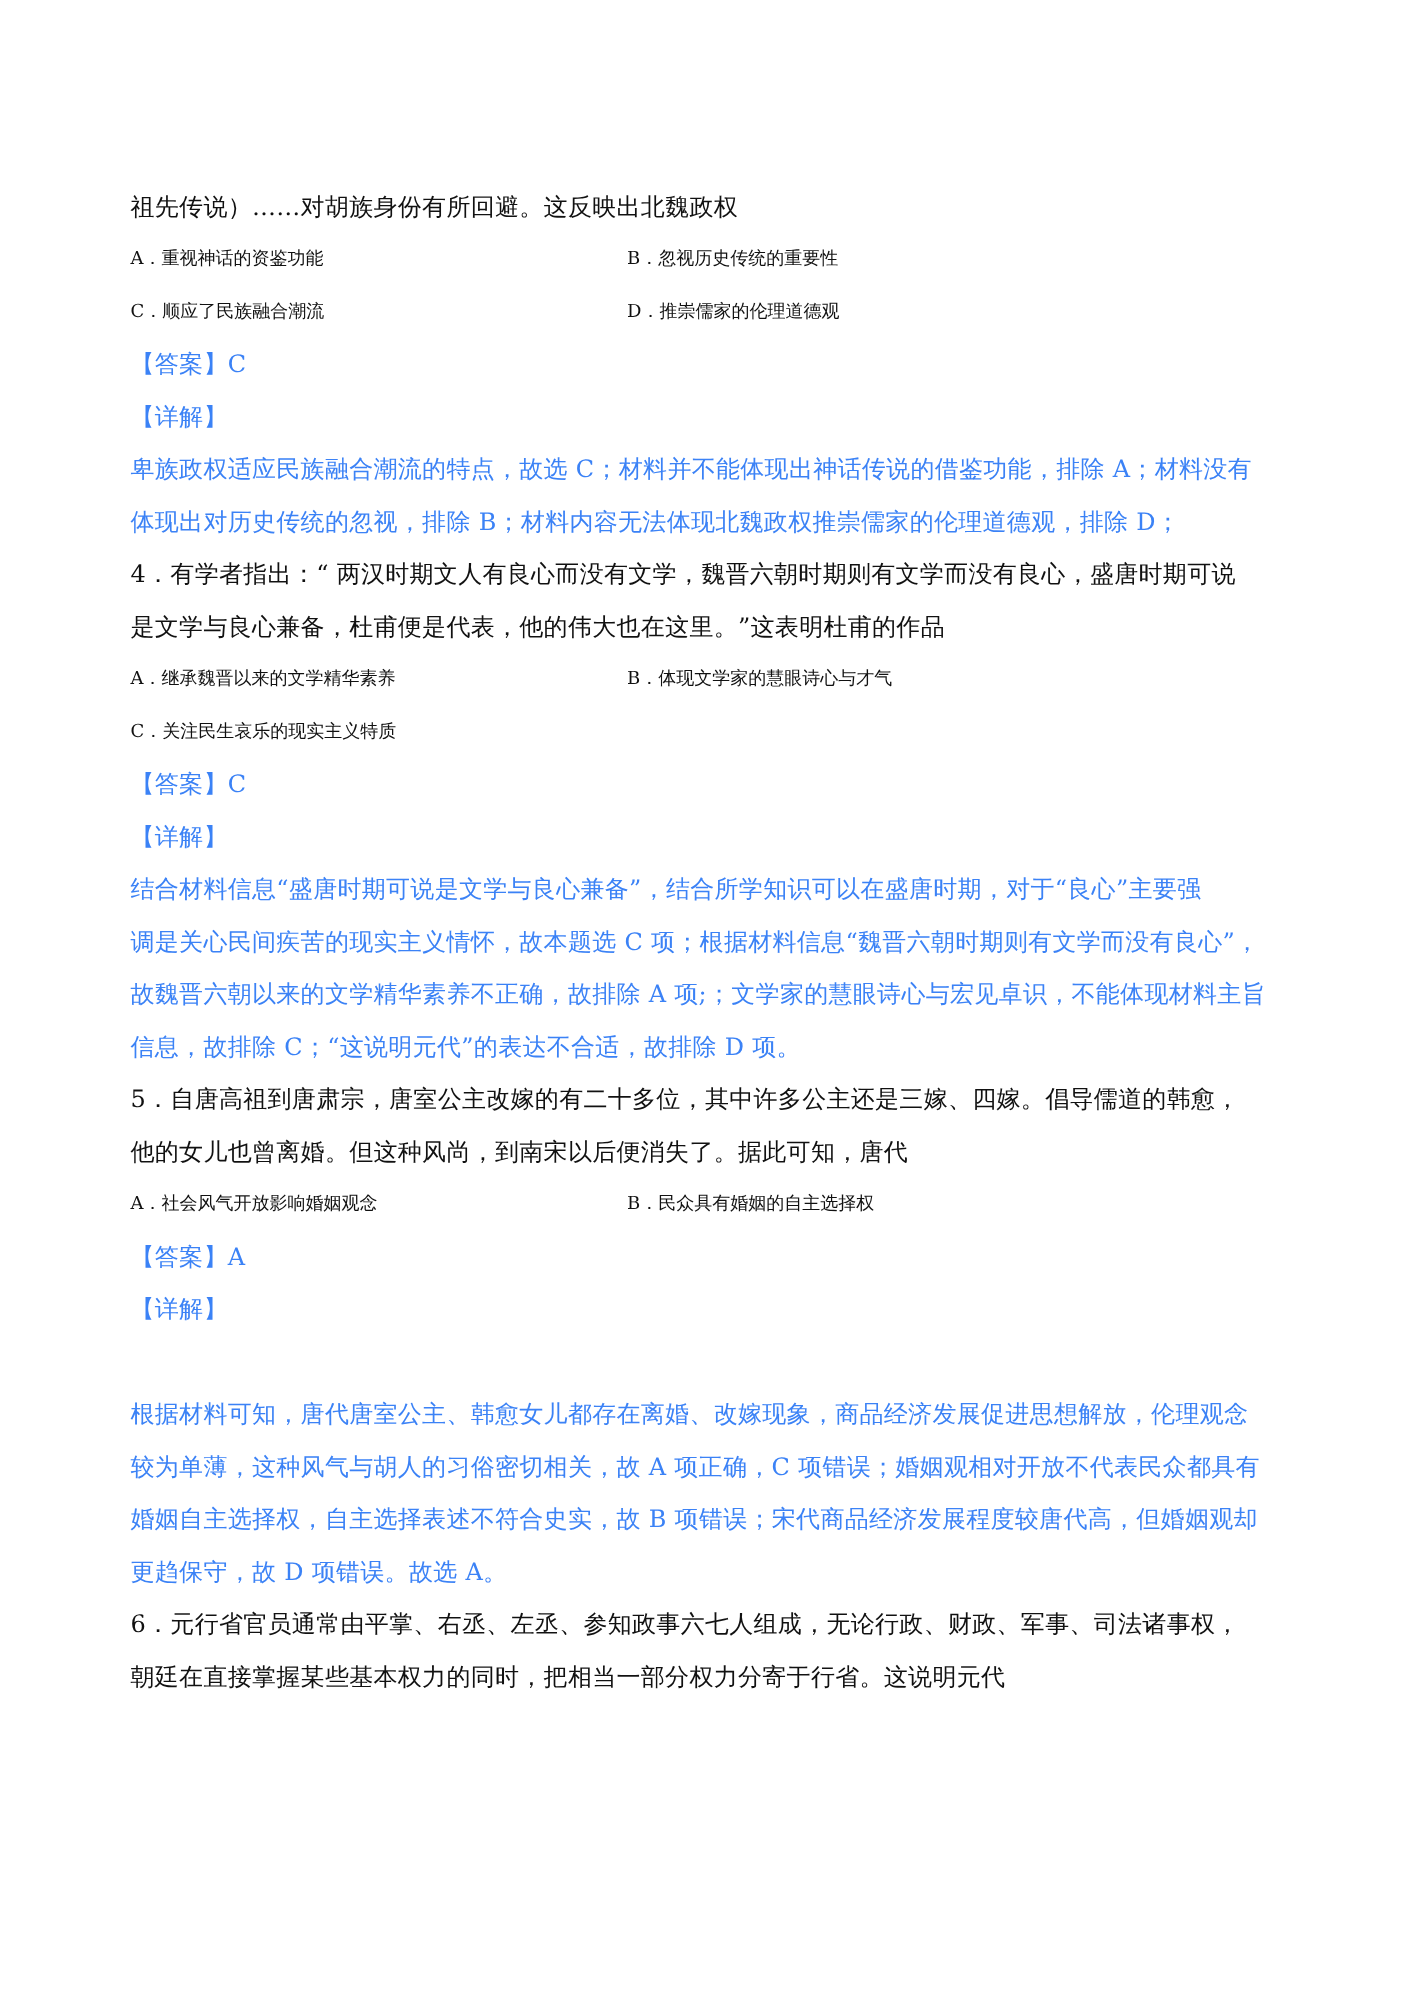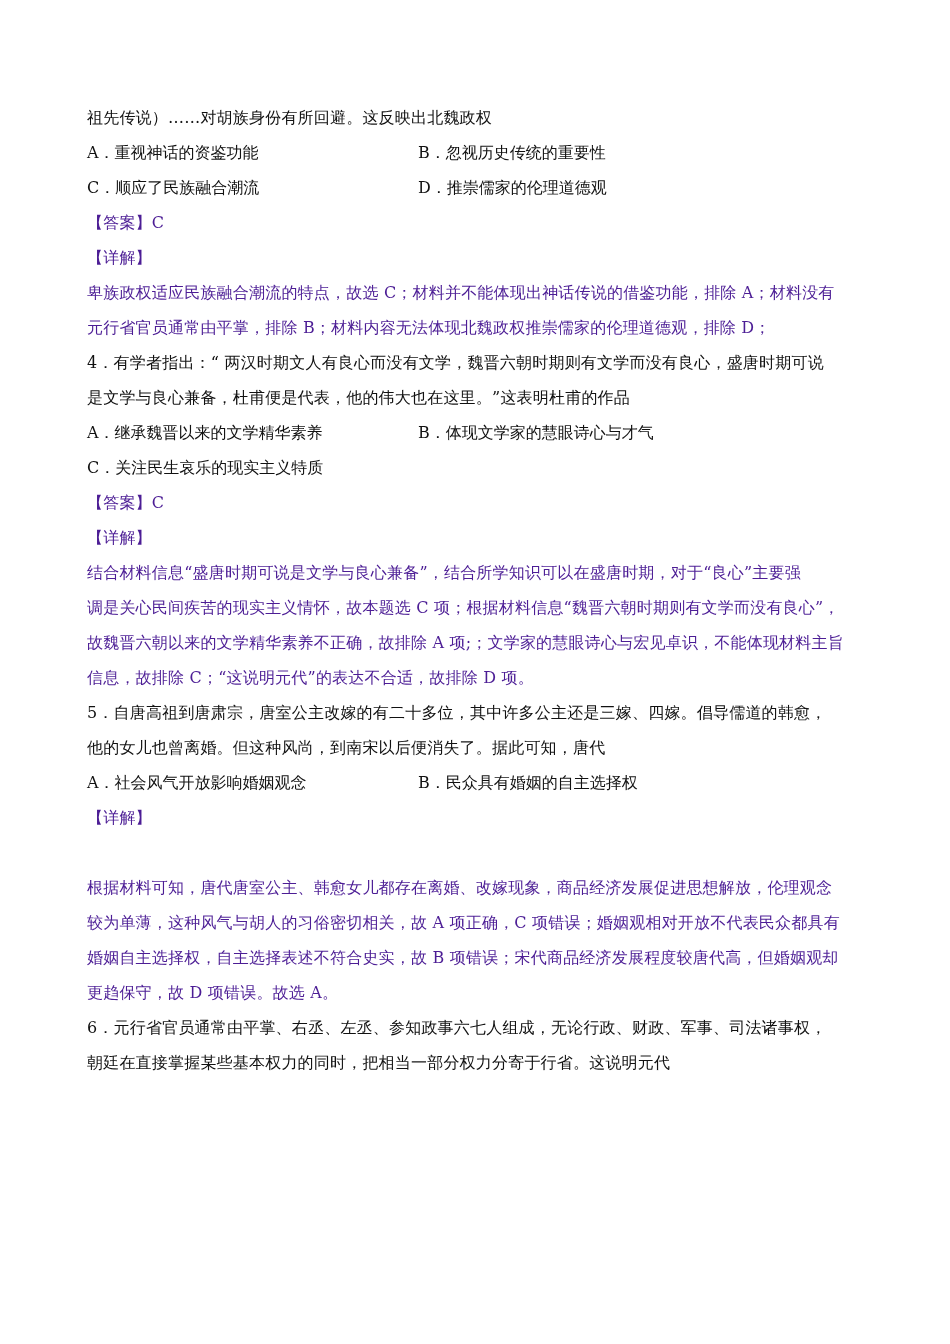--- a/index.html
+++ b/index.html
@@ -1,21 +1,21 @@
 <!DOCTYPE html>
 <html><head>
 <meta charset="utf-8">
 <style>
   html, body { margin: 0; padding: 0; background: #ffffff; }
   body { width: 950px; height: 1344px; position: relative; overflow: hidden;
          font-family: "DejaVu Serif", "Liberation Serif", serif; color: #111; }
-  .page { position: absolute; left: 87px; top: 100px; width: 780px; }
+  .page { position: absolute; left: 87px; top: 120px; width: 780px; }
   .line { height: 35px; line-height: 35px; font-size: 16px; white-space: nowrap; letter-spacing: 0.2px; }
-  .red { color: #4c1d95; }
-  .opts { display: flex; height: 35px; line-height: 35px; font-size: 16px; }
+  .red { color: #3b82f6; }
+  .opts { display: flex; height: 35px; line-height: 35px; font-size: 12px; }
   .opt { white-space: nowrap; }
   .opt.left { width: 331px; }
   .gap { height: 35px; }
 </style>
 </head>
 <body>
 
 <div class="page">
 
   <div class="line">祖先传说）……对胡族身份有所回避。这反映出北魏政权</div>
@@ -23,21 +23,21 @@
     <span class="opt left">A．重视神话的资鉴功能</span>
     <span class="opt">B．忽视历史传统的重要性</span>
   </div>
   <div class="opts">
     <span class="opt left">C．顺应了民族融合潮流</span>
     <span class="opt">D．推崇儒家的伦理道德观</span>
   </div>
   <div class="line red">【答案】C</div>
   <div class="line red">【详解】</div>
   <div class="line red">卑族政权适应民族融合潮流的特点，故选 C；材料并不能体现出神话传说的借鉴功能，排除 A；材料没有</div>
-  <div class="line red">元行省官员通常由平掌，排除 B；材料内容无法体现北魏政权推崇儒家的伦理道德观，排除 D；</div>
+  <div class="line red">体现出对历史传统的忽视，排除 B；材料内容无法体现北魏政权推崇儒家的伦理道德观，排除 D；</div>
 
   <div class="line">4．有学者指出：“ 两汉时期文人有良心而没有文学，魏晋六朝时期则有文学而没有良心，盛唐时期可说</div>
   <div class="line">是文学与良心兼备，杜甫便是代表，他的伟大也在这里。”这表明杜甫的作品</div>
   <div class="opts">
     <span class="opt left">A．继承魏晋以来的文学精华素养</span>
     <span class="opt">B．体现文学家的慧眼诗心与才气</span>
   </div>
   <div class="opts">
     <span class="opt left">C．关注民生哀乐的现实主义特质</span>
   </div>
@@ -47,20 +47,21 @@
   <div class="line red">调是关心民间疾苦的现实主义情怀，故本题选 C 项；根据材料信息“魏晋六朝时期则有文学而没有良心”，</div>
   <div class="line red">故魏晋六朝以来的文学精华素养不正确，故排除 A 项;；文学家的慧眼诗心与宏见卓识，不能体现材料主旨</div>
   <div class="line red">信息，故排除 C；“这说明元代”的表达不合适，故排除 D 项。</div>
 
   <div class="line">5．自唐高祖到唐肃宗，唐室公主改嫁的有二十多位，其中许多公主还是三嫁、四嫁。倡导儒道的韩愈，</div>
   <div class="line">他的女儿也曾离婚。但这种风尚，到南宋以后便消失了。据此可知，唐代</div>
   <div class="opts">
     <span class="opt left">A．社会风气开放影响婚姻观念</span>
     <span class="opt">B．民众具有婚姻的自主选择权</span>
   </div>
+  <div class="line red">【答案】A</div>
   <div class="line red">【详解】</div>
   <div class="gap"></div>
   <div class="line red">根据材料可知，唐代唐室公主、韩愈女儿都存在离婚、改嫁现象，商品经济发展促进思想解放，伦理观念</div>
   <div class="line red">较为单薄，这种风气与胡人的习俗密切相关，故 A 项正确，C 项错误；婚姻观相对开放不代表民众都具有</div>
   <div class="line red">婚姻自主选择权，自主选择表述不符合史实，故 B 项错误；宋代商品经济发展程度较唐代高，但婚姻观却</div>
   <div class="line red">更趋保守，故 D 项错误。故选 A。</div>
 
   <div class="line">6．元行省官员通常由平掌、右丞、左丞、参知政事六七人组成，无论行政、财政、军事、司法诸事权，</div>
   <div class="line">朝廷在直接掌握某些基本权力的同时，把相当一部分权力分寄于行省。这说明元代</div>
 </div>

